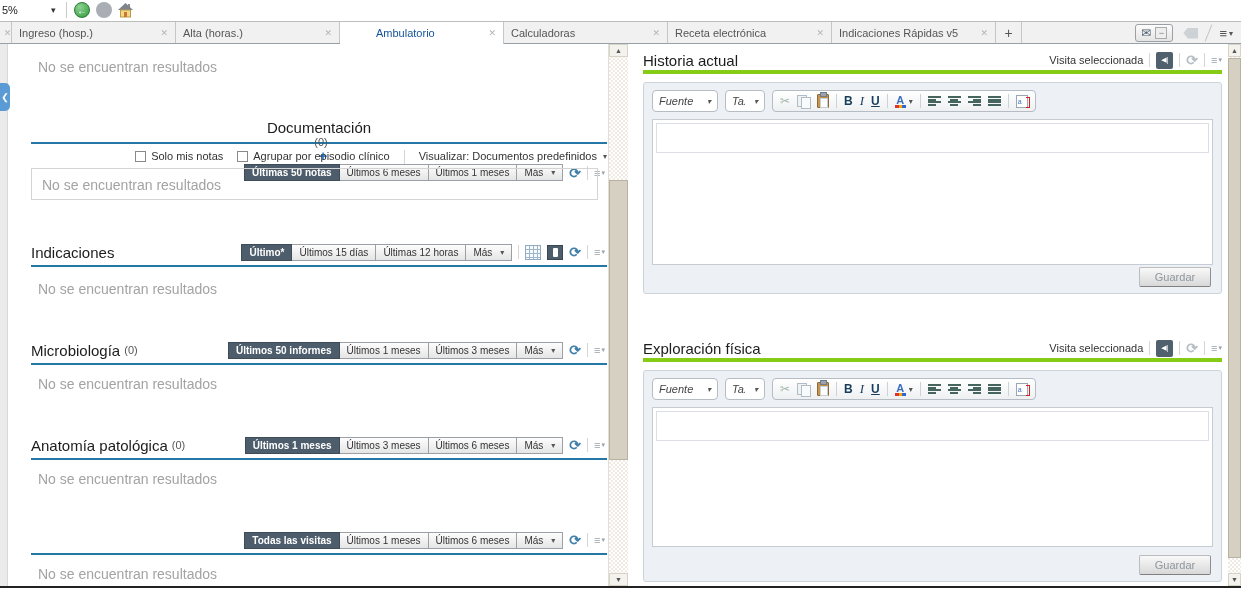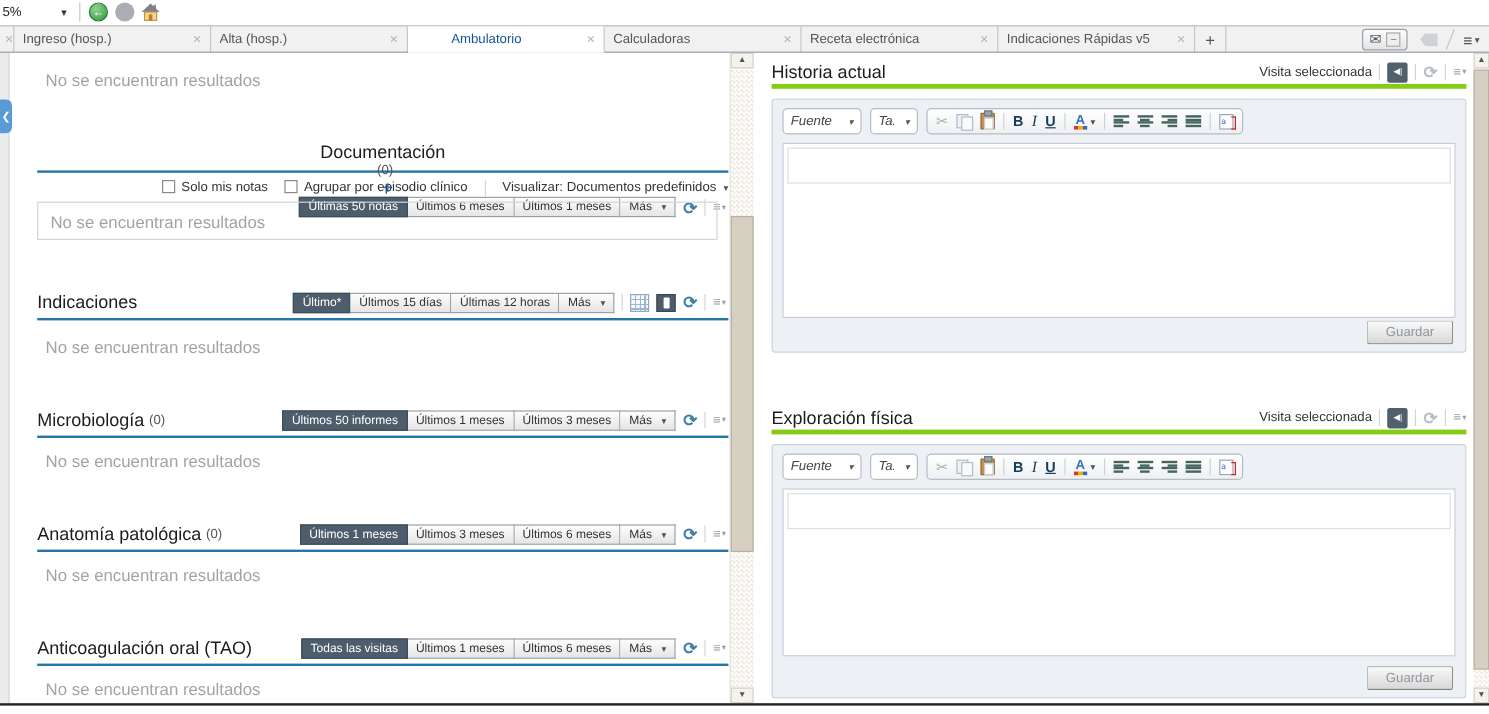--- a/index.html
+++ b/index.html
@@ -56,21 +56,21 @@
              border-bottom:2px solid #2577a8; display:flex; align-items:center; }
   .sec-title { font-size:15px; color:#1c1c1c; white-space:nowrap; }
   .sec-count { font-size:11px; color:#555; margin-left:4px; }
   .sec-add { color:#2f7fd6; font-weight:bold; font-size:14px; margin-left:8px; }
   .sec-ctrls { margin-left:auto; display:flex; align-items:center; gap:6px; margin-right:2px; }
   .seg { display:flex; }
   .seg .btn { font-family:inherit; font-size:10px; padding:2px 7px; border:1px solid #9aa0a6;
               border-left:none; background:linear-gradient(#fdfdfd,#e5e5e5); color:#333;
               white-space:nowrap; cursor:default; }
   .seg .btn:first-child { border-left:1px solid #9aa0a6; }
-  .seg .btn.active { background:#4d5d6b; color:#fff; font-weight:normal; border-color:#3e4c57; }
+  .seg .btn.active { background:#4d5d6b; color:#fff; font-weight:bold; border-color:#3e4c57; }
   .seg .btn.more { display:flex; align-items:center; gap:8px; }
   .caret { font-size:8px; color:#555; }
   .refresh { color:#3f7fa8; font-size:14px; font-weight:bold; line-height:14px; }
   .refresh.dim { color:#b4bfc7; }
   .vsep { width:1px; height:14px; background:#d5d5d5; }
   .menu-sm { display:flex; align-items:center; gap:1px; color:#98a2aa; }
   .menu-sm .bars { font-size:11px; } .menu-sm .crt { font-size:7px; }
 
   .chkrow { position:absolute; left:22px; right:1px; display:flex; justify-content:flex-end;
             align-items:flex-start; gap:14px; font-size:11px; color:#333; }
@@ -189,21 +189,21 @@
 <div class="tabstrip">
   <div class="strip-line"></div>
   <div class="tab stub">
     <span class="x">✕</span>
   </div>
   <div class="tab">
     <span class="lbl">Ingreso (hosp.)</span>
     <span class="x">✕</span>
   </div>
   <div class="tab">
-    <span class="lbl">Alta (hosp.)</span>
+    <span class="lbl">Alta (horas.)</span>
     <span class="x">✕</span>
   </div>
   <div class="tab active">
     <span class="lbl">Ambulatorio</span>
     <span class="x">✕</span>
   </div>
   <div class="tab">
     <span class="lbl">Calculadoras</span>
     <span class="x">✕</span>
   </div>
@@ -342,21 +342,20 @@
         <span class="vsep"></span>
         <span class="menu-sm">
           <span class="bars">≡</span>
           <span class="crt">▾</span>
         </span>
       </div>
     </div>
     <div class="empty" id="empty4">No se encuentran resultados</div>
 
     <div class="sec-row" id="row5">
-      <span class="sec-title">Anticoagulación oral (TAO)</span>
       <span class="sec-count"></span>
       <div class="sec-ctrls">
         <div class="seg">
           <button class="btn active">Todas las visitas</button>
           <button class="btn">Últimos 1 meses</button>
           <button class="btn">Últimos 6 meses</button>
           <button class="btn more">
             <span>Más</span>
             <span class="caret">▾</span>
           </button>

